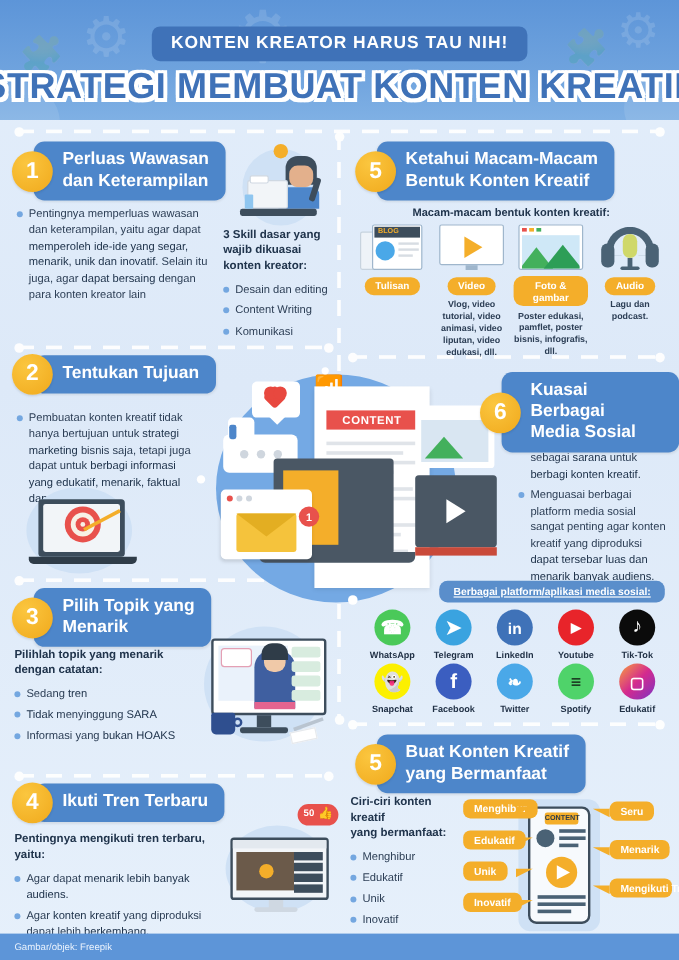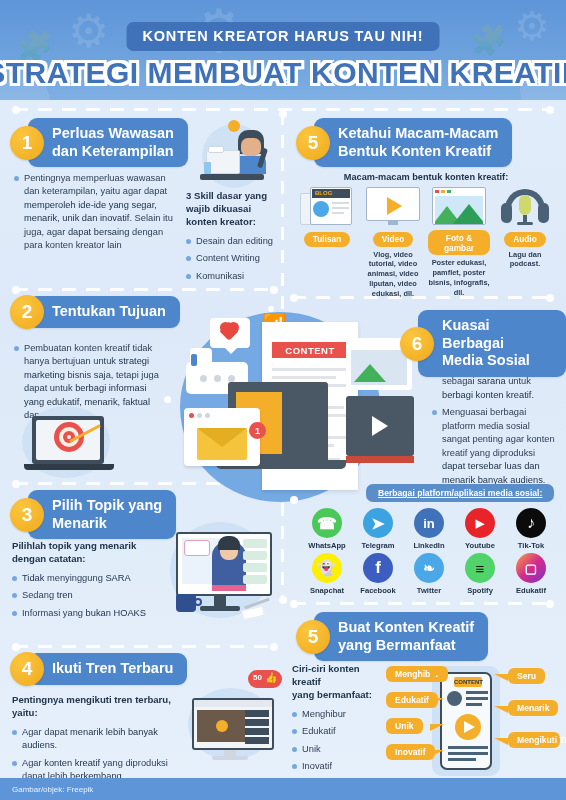--- a/index.html
+++ b/index.html
@@ -275,25 +275,25 @@
 
   <div class="shead" style="left:10px; top:490px;">
     <div class="badge">3</div>
     <div class="sbar">Pilih Topik yang<br>Menarik</div>
   </div>
 
   <div class="btxt" style="left:12px; top:540px; width:145px;">
     <div class="lead">Pilihlah topik yang menarik dengan catatan:</div>
     <div class="bullet">
         <span class="dot"></span>
+        <span>Sedang <b>tren</b></span>
+      </div>
+    <div class="bullet">
+        <span class="dot"></span>
         <span><b>Tidak</b> menyinggung <b>SARA</b></span>
-      </div>
-    <div class="bullet">
-        <span class="dot"></span>
-        <span>Sedang <b>tren</b></span>
       </div>
     <div class="bullet">
         <span class="dot"></span>
         <span>Informasi yang <b>bukan HOAKS</b></span>
       </div>
   </div>
 
   <div class="art" style="left:162px; top:518px; width:118px; height:108px;">
     <div class="circ" style="left:8px; top:4px; width:100px; height:96px; background:#cfe1f5;"></div>
     <div style="position:absolute; left:14px; top:14px; width:96px; height:64px; background:#fff; border:2px solid #3d4d5c; border-radius:3px;">

